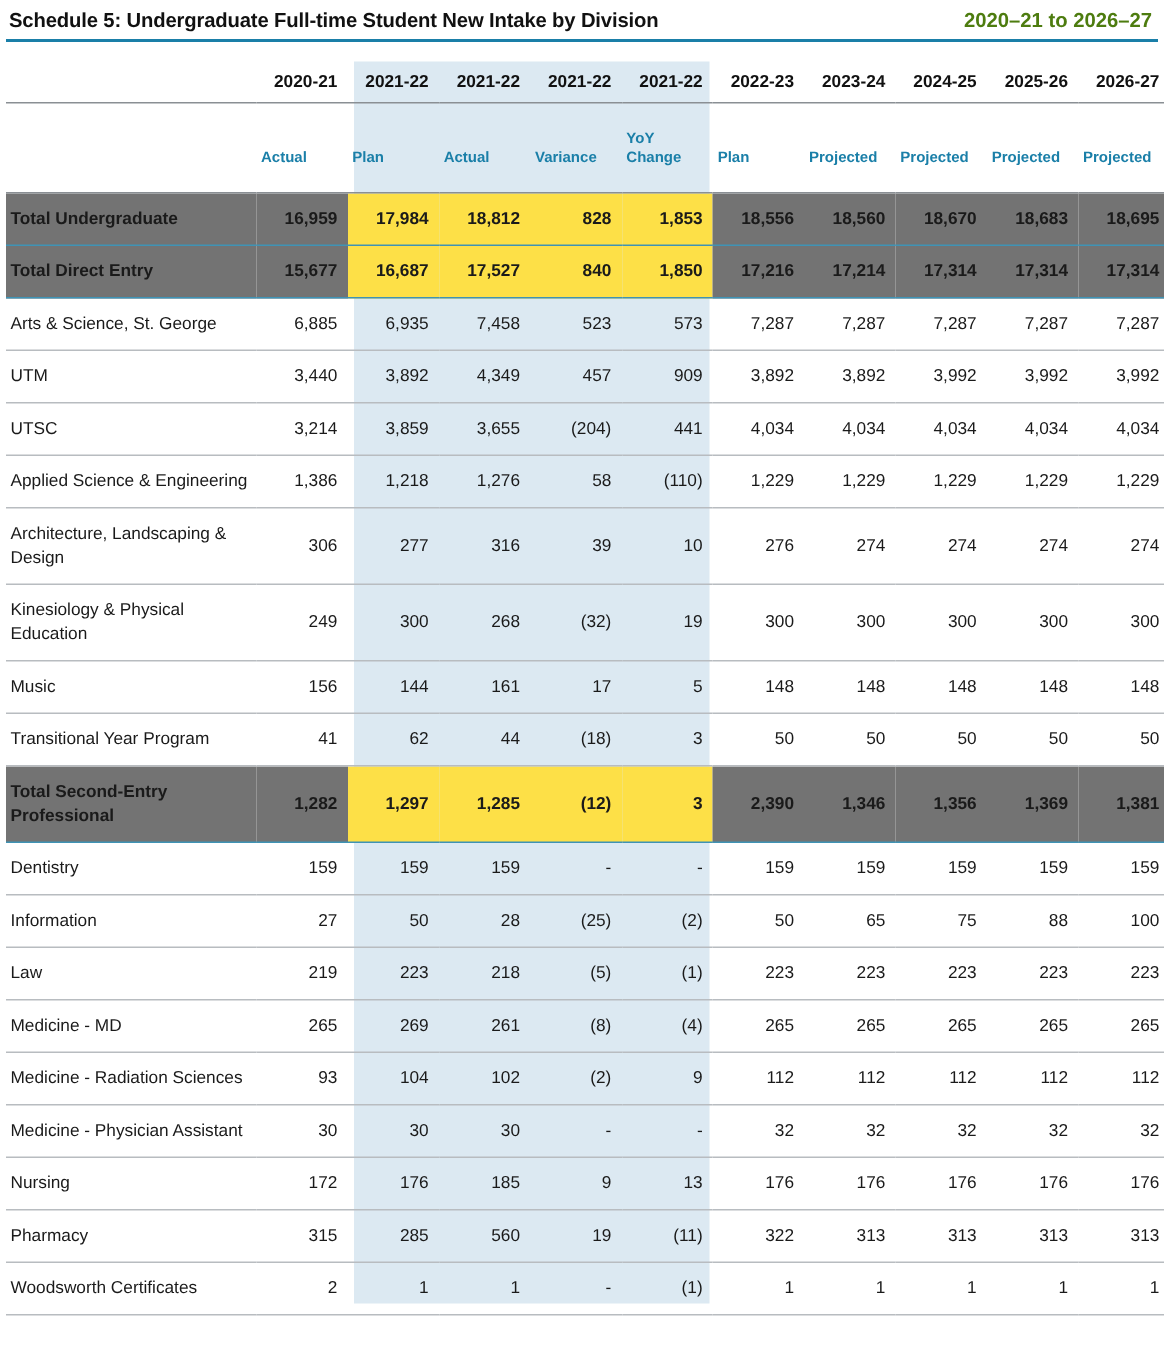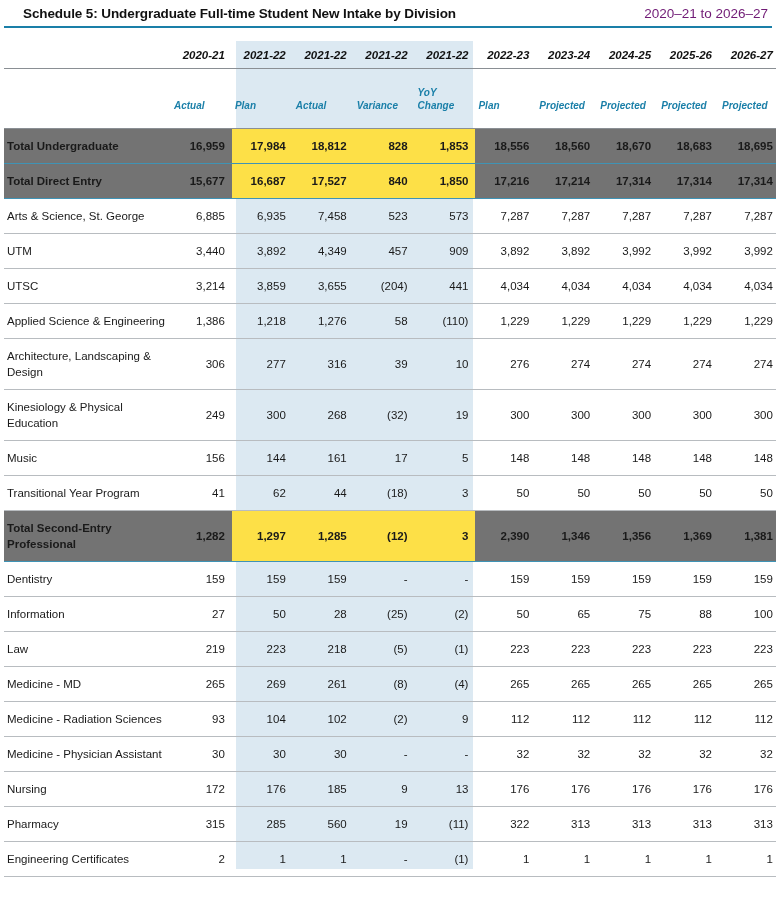--- a/index.html
+++ b/index.html
@@ -13,33 +13,32 @@
     color: #1a1a1a;
     overflow: hidden;
   }
 
   
   .title-bar {
     display: flex;
     align-items: flex-end;
     justify-content: space-between;
     padding: 6px 6px 5px 6px;
-    margin-left: 17px;
   }
   .title-text {
     font-size: 13.5px;
     font-weight: bold;
     letter-spacing: -0.1px;
     color: #111111;
     white-space: nowrap;
   }
   .title-range {
     font-size: 13.5px;
-    font-weight: normal;
-    color: #701a75;
+    font-weight: bold;
+    color: #4d7c0f;
     white-space: nowrap;
     padding-right: 2px;
   }
   .title-rule {
     height: 2px;
     background: #1a7fa8;
     margin: 0 4px 0 4px;
   }
 
   
@@ -65,21 +64,20 @@
     border-collapse: collapse;
     table-layout: fixed;
   }
   col.c-label { width: 167px; }
   col.c-num   { width: 60.9px; }
 
   thead th {
     font-weight: bold;
     vertical-align: bottom;
     padding: 0;
-    font-style: italic;
   }
   .hrow-year th {
     font-size: 11.5px;
     color: #111111;
     text-align: right;
     padding: 21px 7px 7px 2px;
     border-bottom: 1.3px solid #8a8f94;
   }
   .hrow-year th.lbl { border-bottom: 1.3px solid #8a8f94; }
   .hrow-sub th {
@@ -412,21 +410,21 @@
           <td class="in-band">560</td>
           <td class="in-band">19</td>
           <td class="in-band">(11)</td>
           <td>322</td>
           <td>313</td>
           <td>313</td>
           <td>313</td>
           <td>313</td>
         </tr>
         <tr>
-          <td class="lbl">Engineering Certificates</td>
+          <td class="lbl">Woodsworth Certificates</td>
           <td>2</td>
           <td class="in-band">1</td>
           <td class="in-band">1</td>
           <td class="in-band">-</td>
           <td class="in-band">(1)</td>
           <td>1</td>
           <td>1</td>
           <td>1</td>
           <td>1</td>
           <td>1</td>

